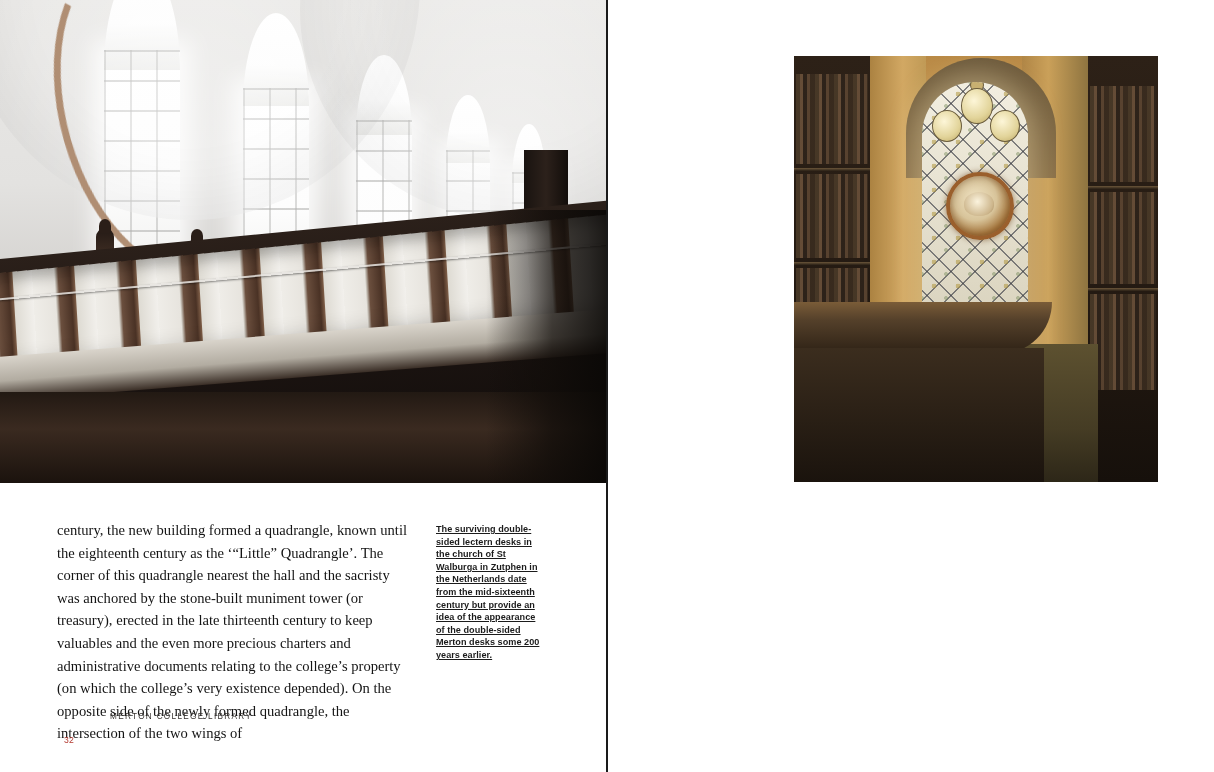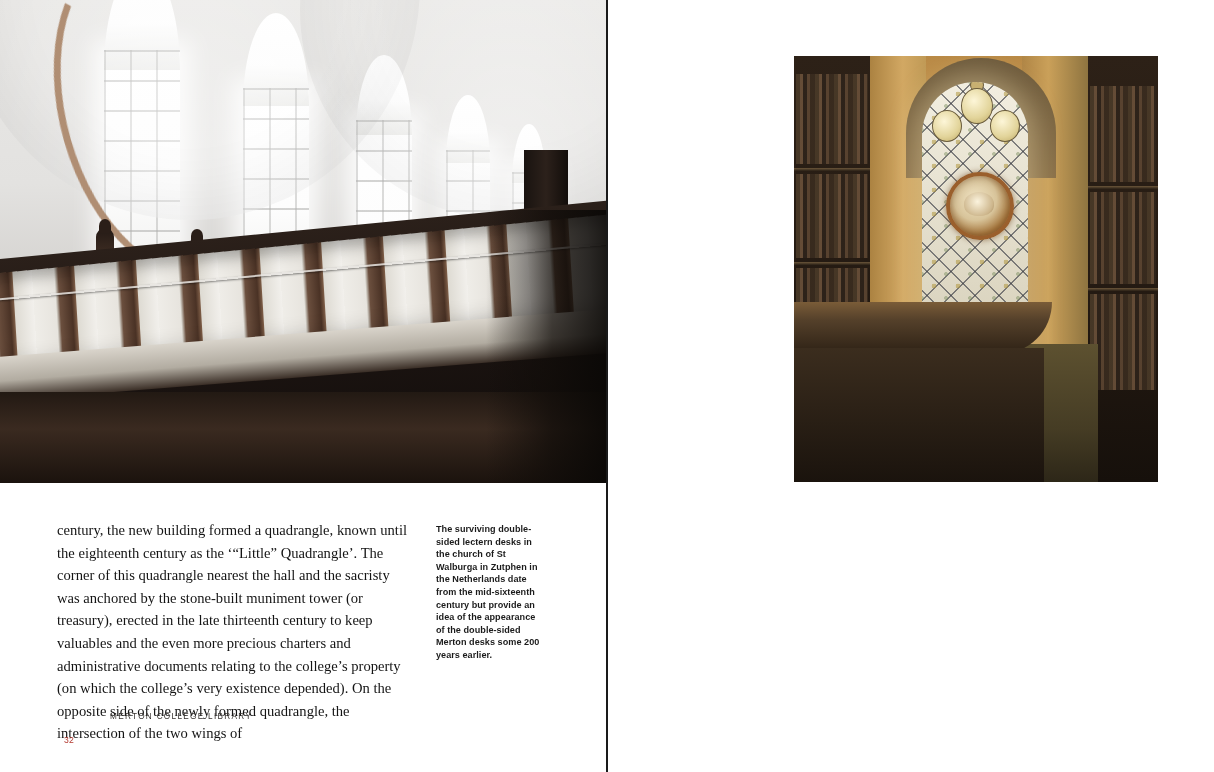--- a/index.html
+++ b/index.html
@@ -326,21 +326,21 @@
 
   .sidecap {
     position: absolute;
     font-family: "Liberation Sans", sans-serif;
     font-size: 9.1px;
     line-height: 12.6px;
     color: #1b1b1b;
     font-weight: 700;
     letter-spacing: 0.004em;
   }
-  .cap-left  { left: 436px; top: 523px; width: 106px; }
+  .cap-left  { left: 436px; top: 523px; width: 106px; text-decoration: underline; }
 
   .folio {
     position:absolute;
     font-family: "Liberation Sans", sans-serif;
     font-size: 8.2px;
     font-weight: 400;
     letter-spacing: 0.16em;
   }
   .folio-num { color: #b33a31; font-size: 8.6px; letter-spacing:0.03em; }
   .folio-run { color: #36322f; }

